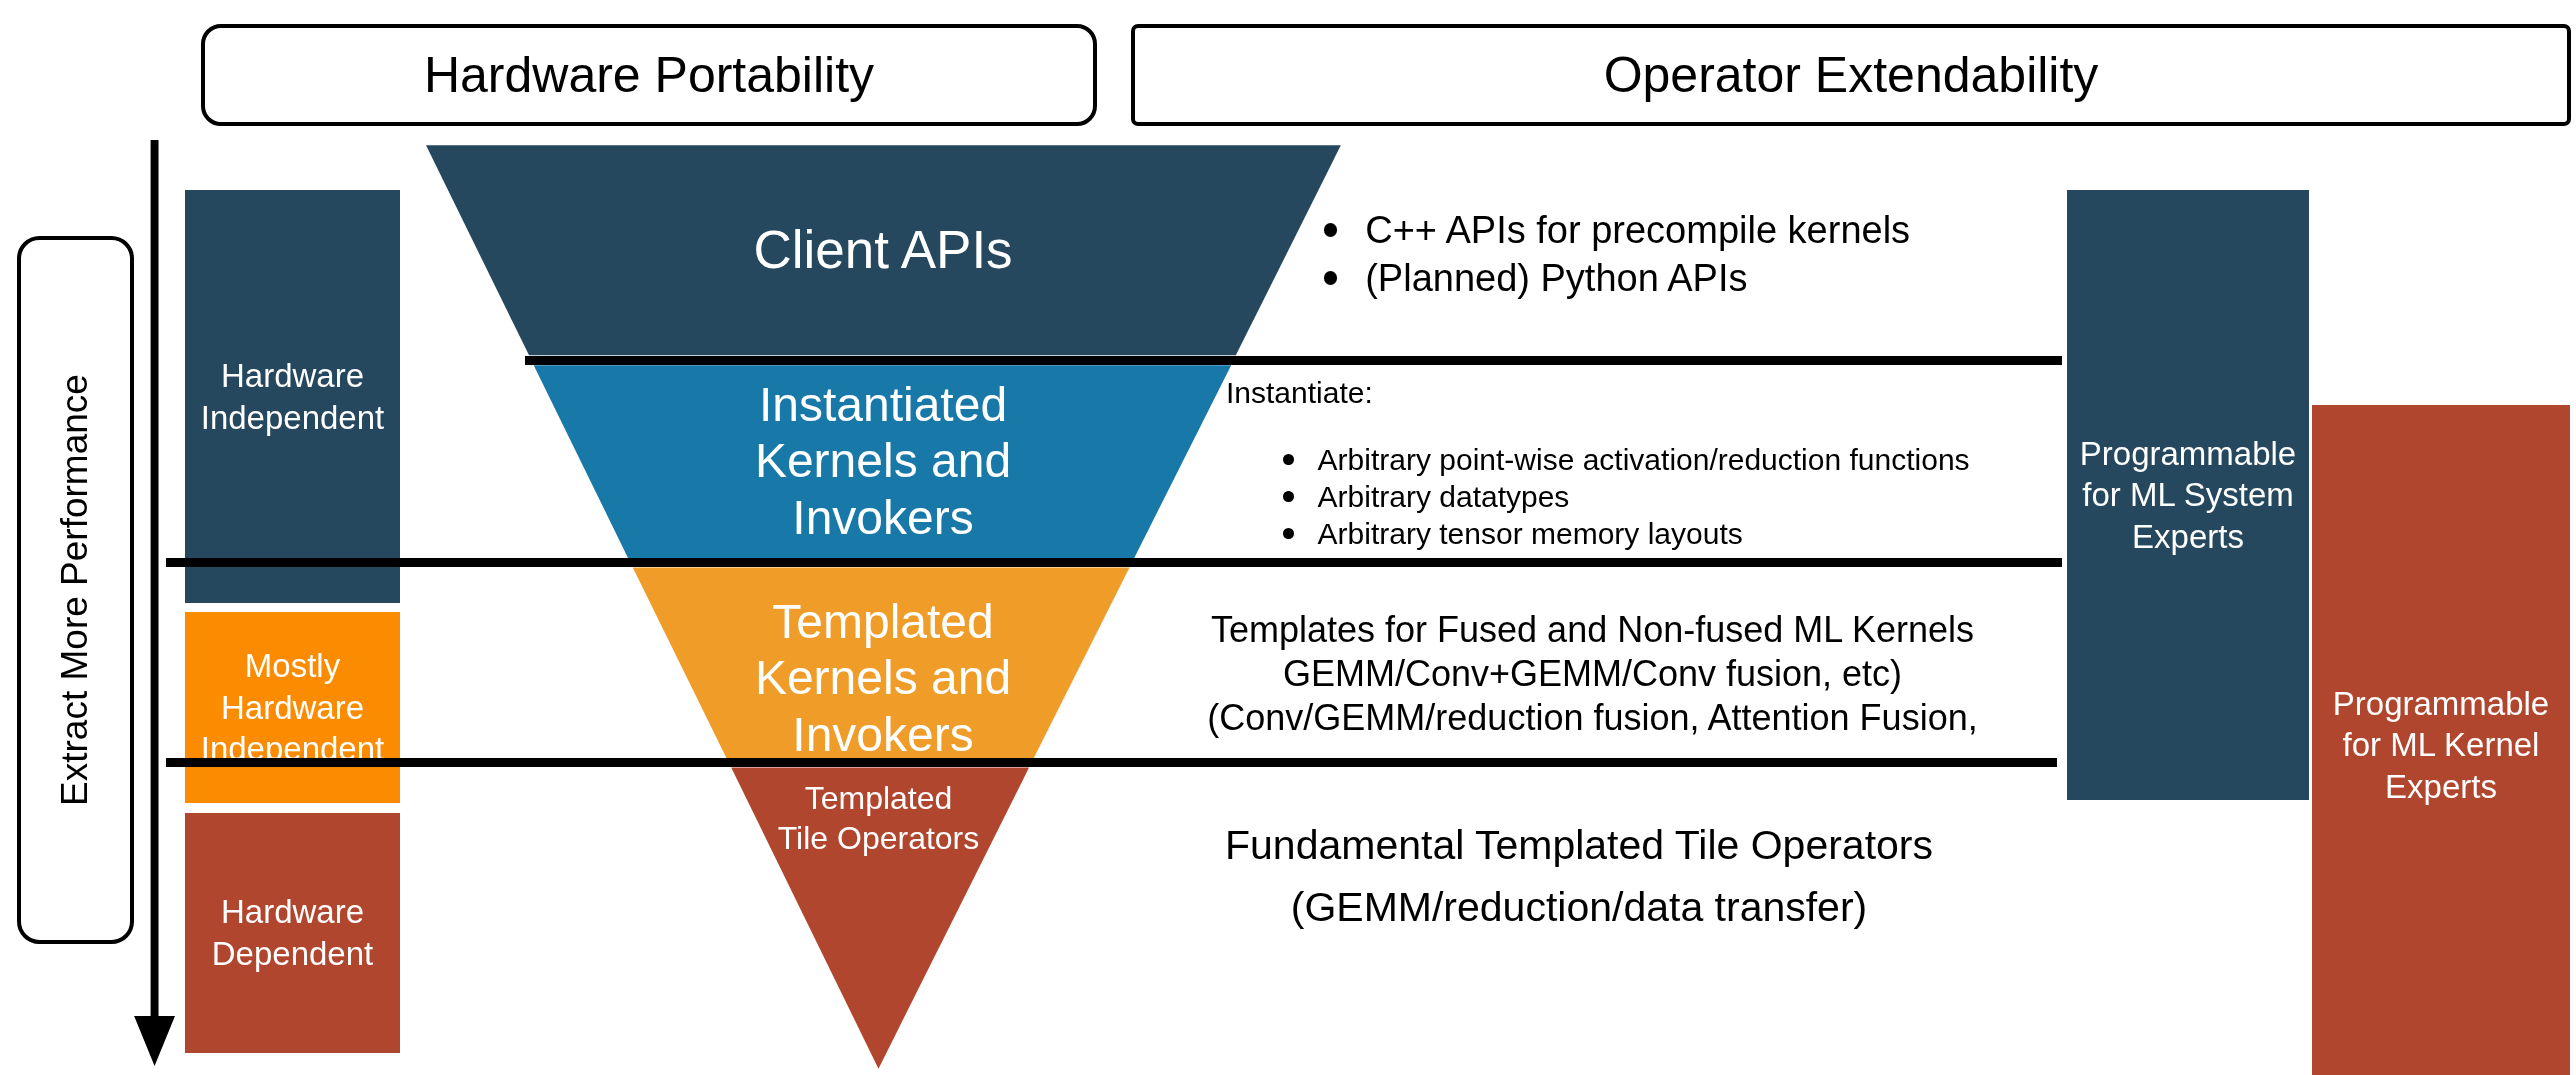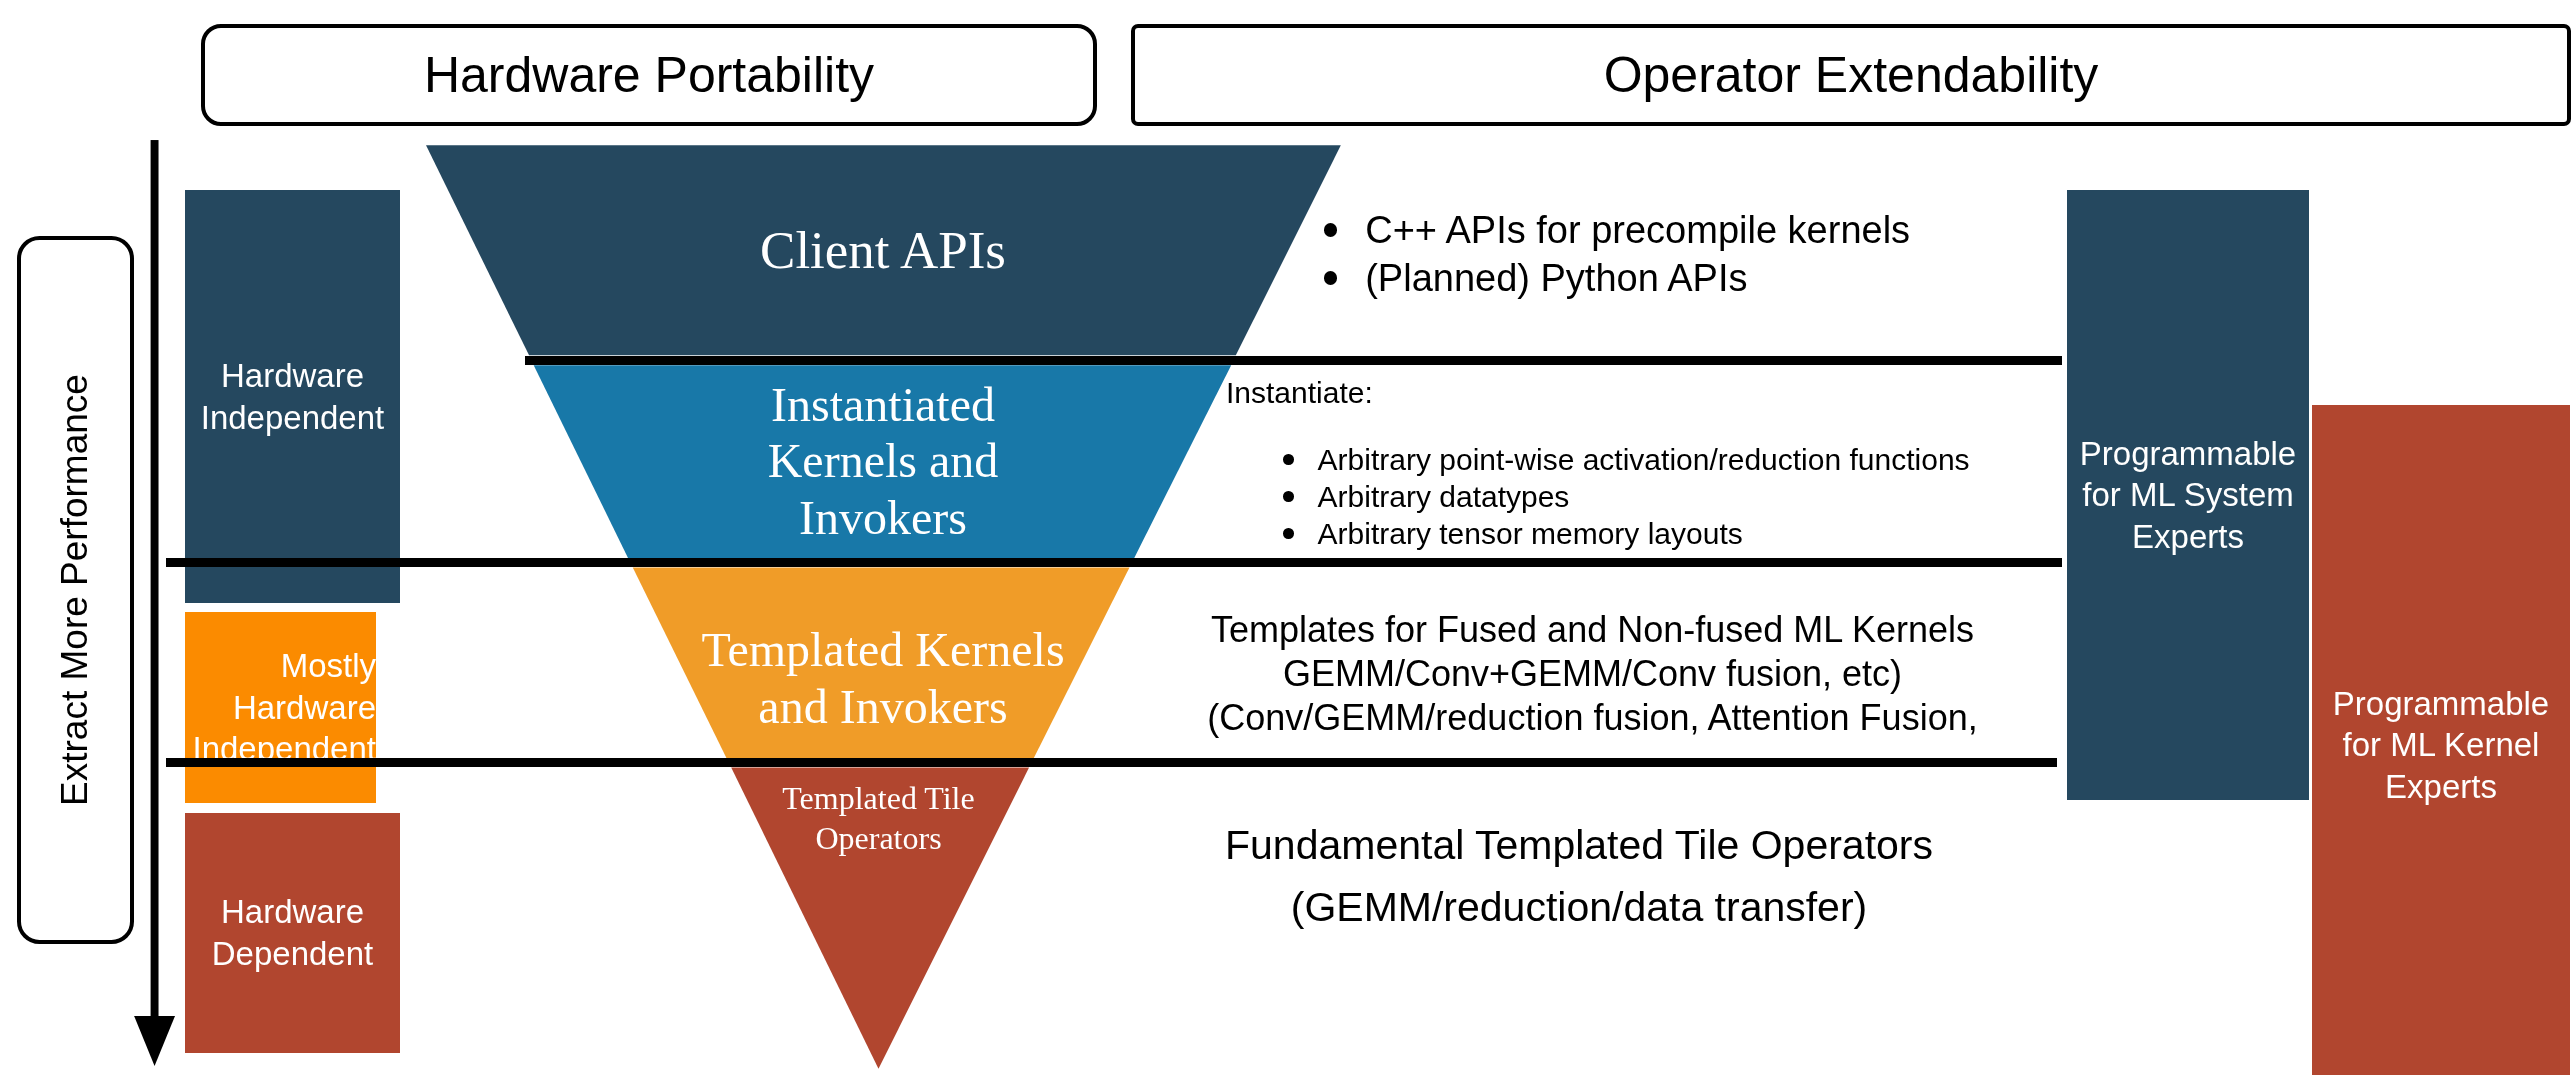--- a/index.html
+++ b/index.html
@@ -5,21 +5,21 @@
   html,body{margin:0;padding:0;background:#fff;}
   #canvas{position:relative;width:2576px;height:1076px;background:#fff;overflow:hidden;
           font-family:"Liberation Sans",sans-serif;color:#000;}
   .abs{position:absolute;}
   .center-flex{display:flex;align-items:center;justify-content:center;text-align:center;}
   .hdr-box{border:4.6px solid #000;border-radius:20px;background:#fff;font-size:50px;}
   .rot-box{border:4.6px solid #000;border-radius:22.5px;background:#fff;}
   .rot-text{position:absolute;left:50%;top:50%;transform:translate(-50%,-50%) rotate(-90deg);
             white-space:nowrap;font-size:37px;}
   .col-box{color:#fff;font-size:33px;line-height:1.26;margin-top:45px;}
-  .layer-label{position:absolute;color:#fff;text-align:center;line-height:1.18;font-family:Liberation Serif, serif;}
+  .layer-label{position:absolute;color:#fff;text-align:center;line-height:1.18;}
   .hline{position:absolute;background:#000;height:9.2px;}
   .bullet-row{display:flex;align-items:center;white-space:nowrap;}
   .dot{display:inline-block;background:#000;border-radius:50%;flex:0 0 auto;}
   .dot-lg{width:13.2px;height:13.2px;margin-right:28px;}
   .dot-sm{width:10.6px;height:10.6px;margin-right:24px;}
   .bullets-lg{font-size:38px;}
   .bullets-lg .bullet-row{height:48px;}
   .bullets-sm{font-size:30px;}
   .bullets-sm .bullet-row{height:37px;}
   .txt-center{text-align:center;}
@@ -45,21 +45,21 @@
     <span>Operator Extendability</span>
   </div>
 
   <div class="abs rot-box" style="left:16.5px;top:236px;width:109px;height:700px;">
     <span class="rot-text">Extract More Performance</span>
   </div>
 
   <div class="abs col-box center-flex" style="left: 185px; top: 145px; width: 215px; height: 413px; background-color: rgb(37, 72, 95);">
     <span>Hardware Independent</span>
   </div>
-  <div class="abs col-box center-flex" style="left: 185px; top: 567px; width: 191px; height: 191px; background-color: rgb(251, 139, 0); text-align: right;">
+  <div class="abs col-box center-flex" style="left: 185px; top: 567px; width: 215px; height: 191px; background-color: rgb(251, 139, 0);">
     <span>Mostly Hardware Independent</span>
   </div>
   <div class="abs col-box center-flex" style="left: 185px; top: 768px; width: 215px; height: 240px; background-color: rgb(177, 70, 47);">
     <span>Hardware Dependent</span>
   </div>
 
   <div class="hline" style="left: 525px; top: 356px; width: 1537px; background-color: rgb(0, 0, 0);"></div>
   <div class="hline" style="left: 166px; top: 558px; width: 1896px; background-color: rgb(0, 0, 0);"></div>
   <div class="hline" style="left: 166px; top: 758px; width: 1891px; background-color: rgb(0, 0, 0);"></div>
 

